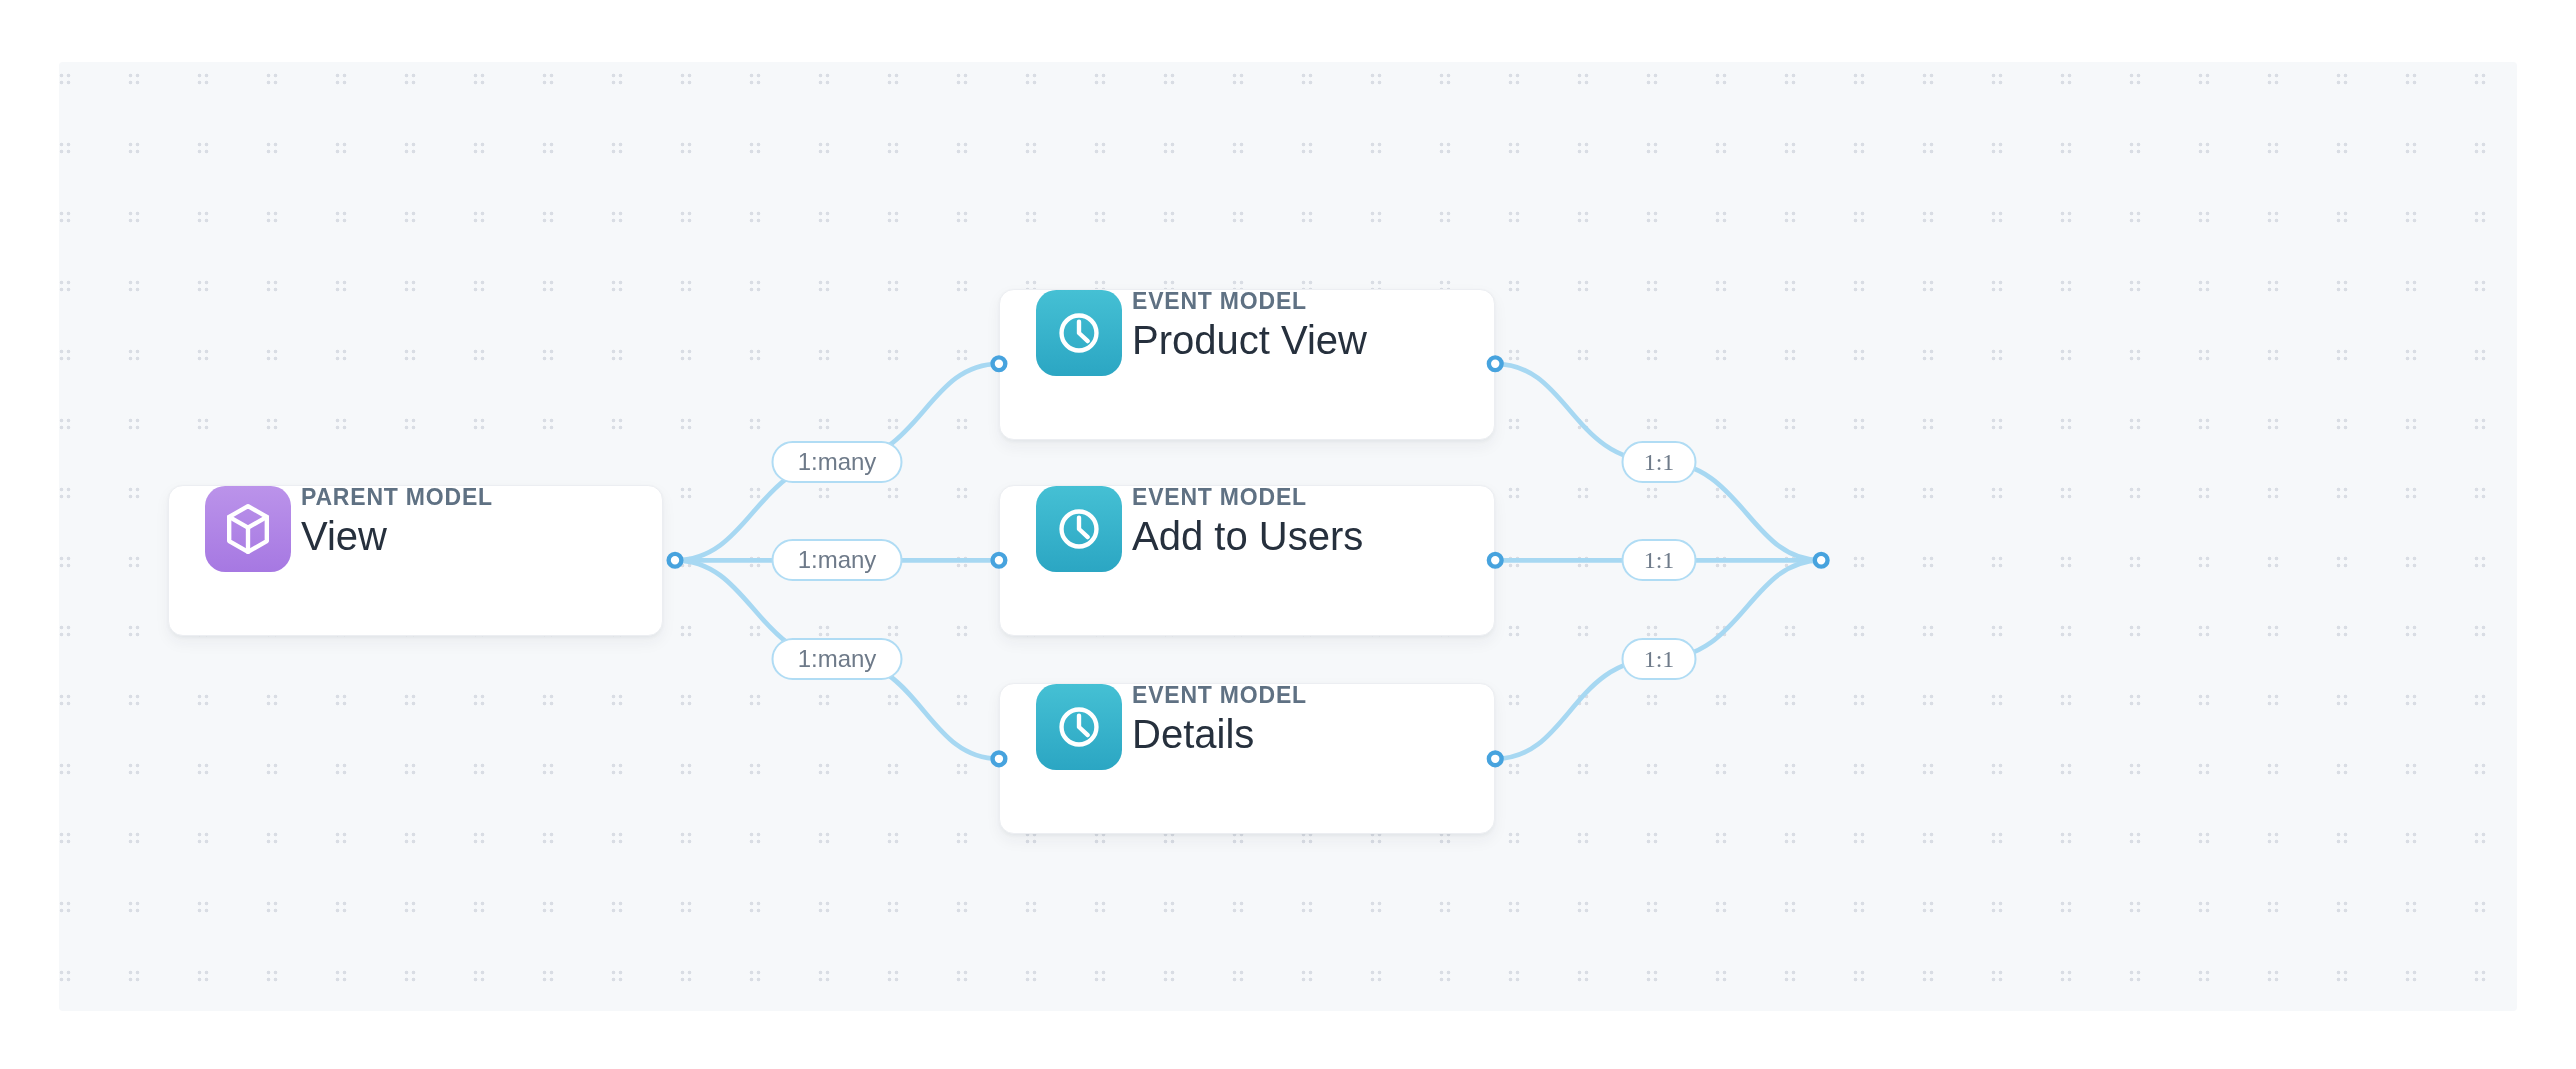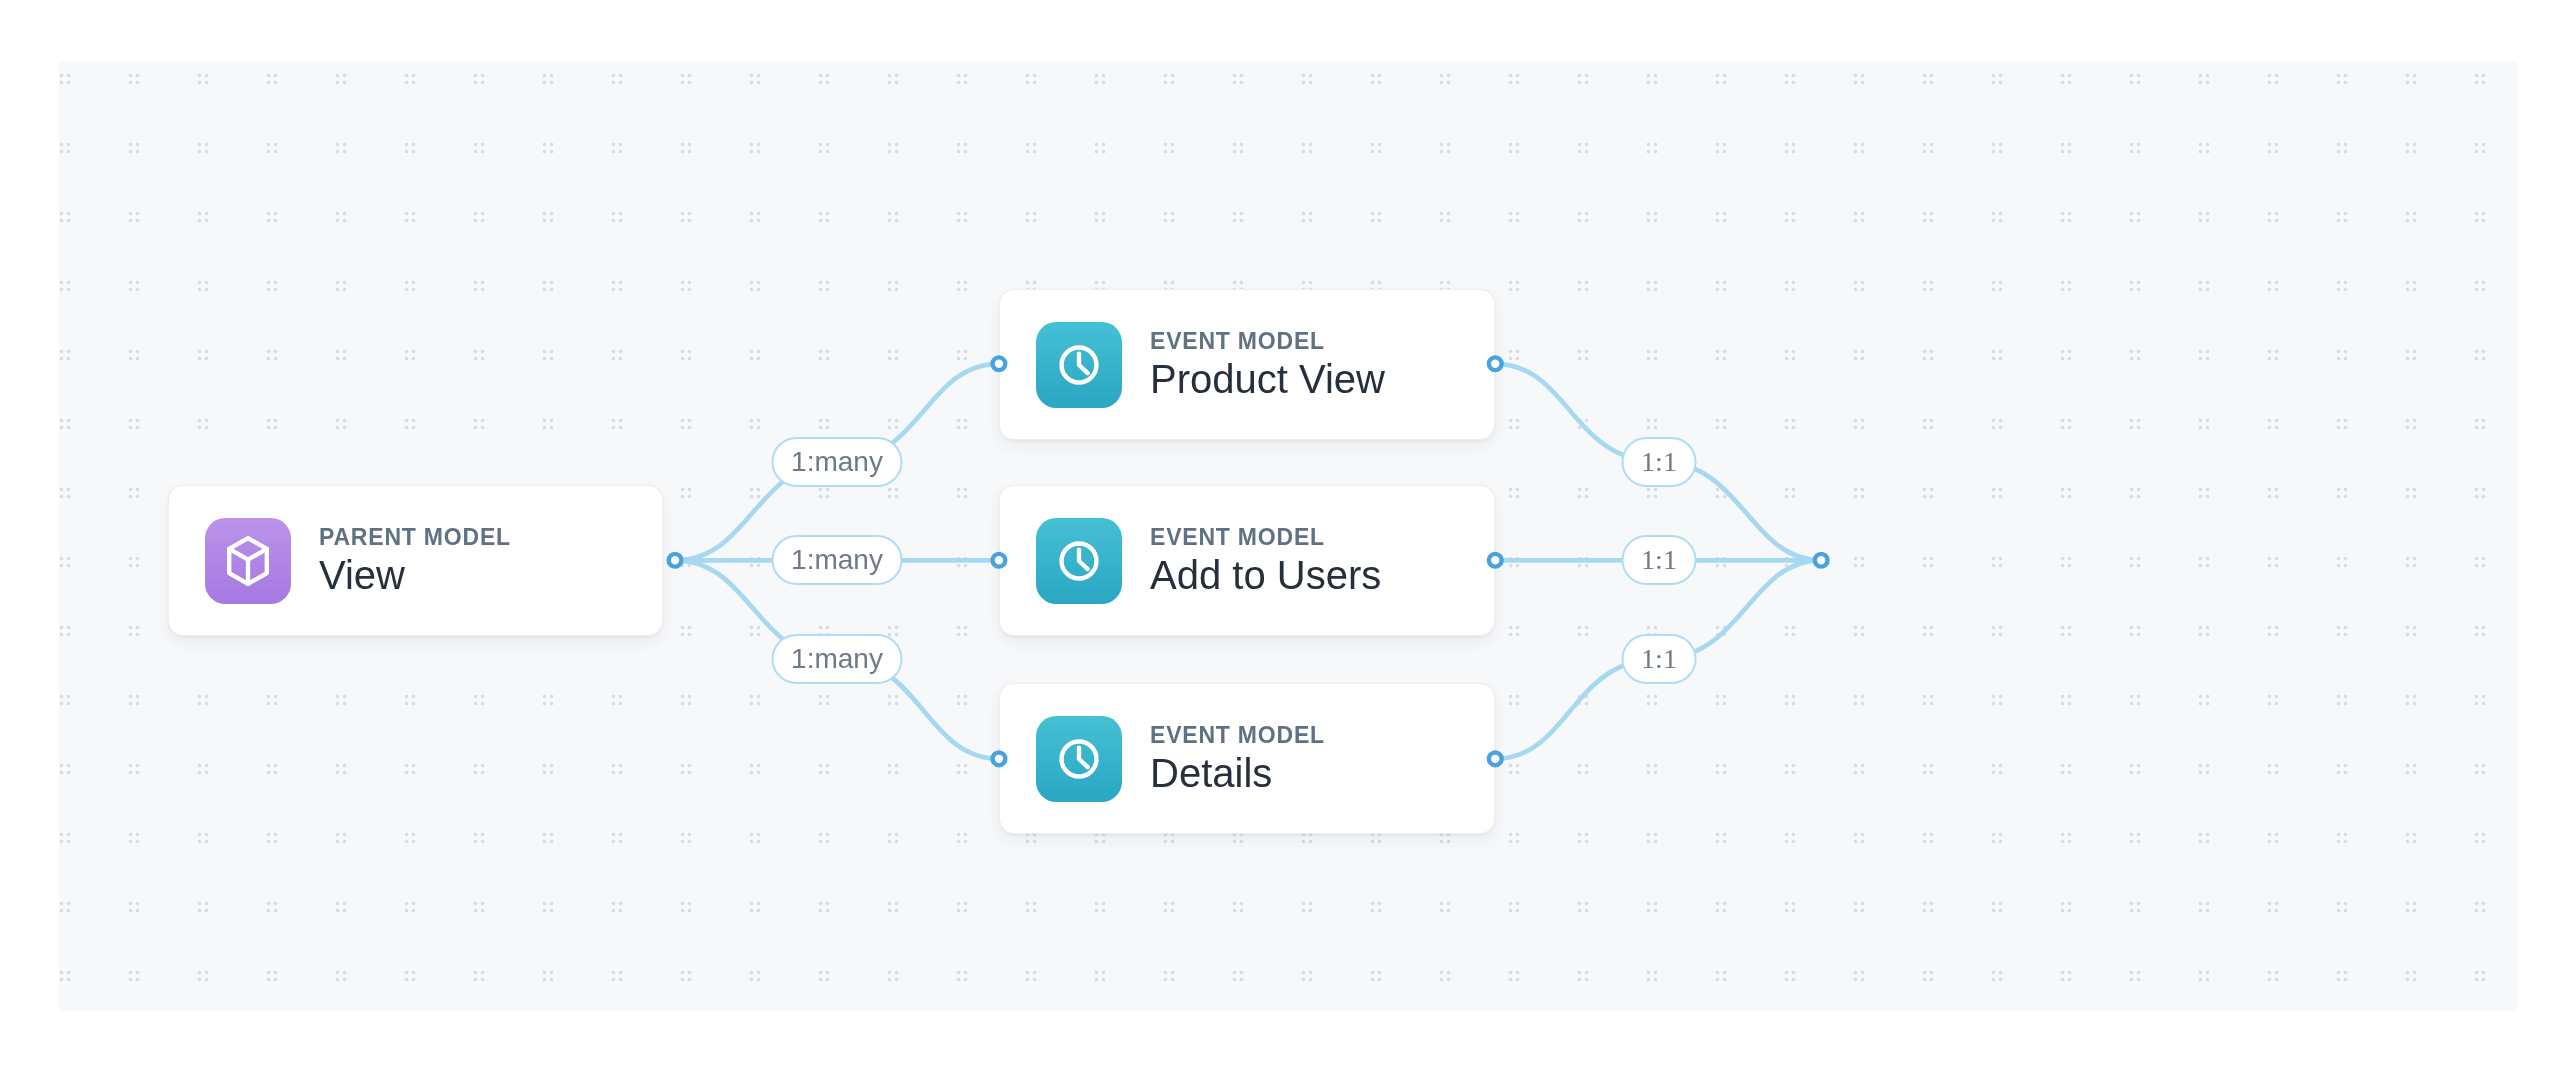--- a/index.html
+++ b/index.html
@@ -27,43 +27,43 @@
   .edge-layer{
     position:absolute;left:0;top:0;z-index:3;
     pointer-events:none;
   }
   .node{
     position:absolute;z-index:2;
     background:#ffffff;
     border:1.3px solid #eceef2;
     border-radius:14.8px;
     box-shadow:0 6.7px 14.8px rgba(30,41,59,.05), 0 1.3px 3.4px rgba(30,41,59,.04);
-    display:flex;align-items:center;
+    display:flex;align-items:flex-start;
     padding-left:36px;
     box-sizing:border-box;
-    gap:28px;
+    gap:10px;
   }
   .node-icon{flex:0 0 auto;display:block;}
   .node-texts{display:flex;flex-direction:column;gap:6.7px;}
   .node-type{
     font-size:23px;font-weight:700;color:#5f7183;
     letter-spacing:0.8px;line-height:1;
   }
   .node-name{
     font-size:40px;font-weight:500;color:#26303d;line-height:1;
   }
   .pill{
     position:absolute;z-index:4;
     transform:translate(-50%,-50%);
-    height:50px;
+    height:42px;
     background:#ffffff;
     border:2.7px solid #b0dcf4;
     border-radius:32px;
     display:flex;align-items:center;justify-content:center;
-    font-size:28px;color:#6e7a89;
+    font-size:24px;color:#6e7a89;
     box-sizing:border-box;
     line-height:1;
   }
   .pill.many{width:131px;}
   .pill.one{width:75px;font-family:Liberation Serif, serif;}
 </style>
 </head>
 <body>
 
 <svg width="0" height="0" style="position:absolute" aria-hidden="true">

